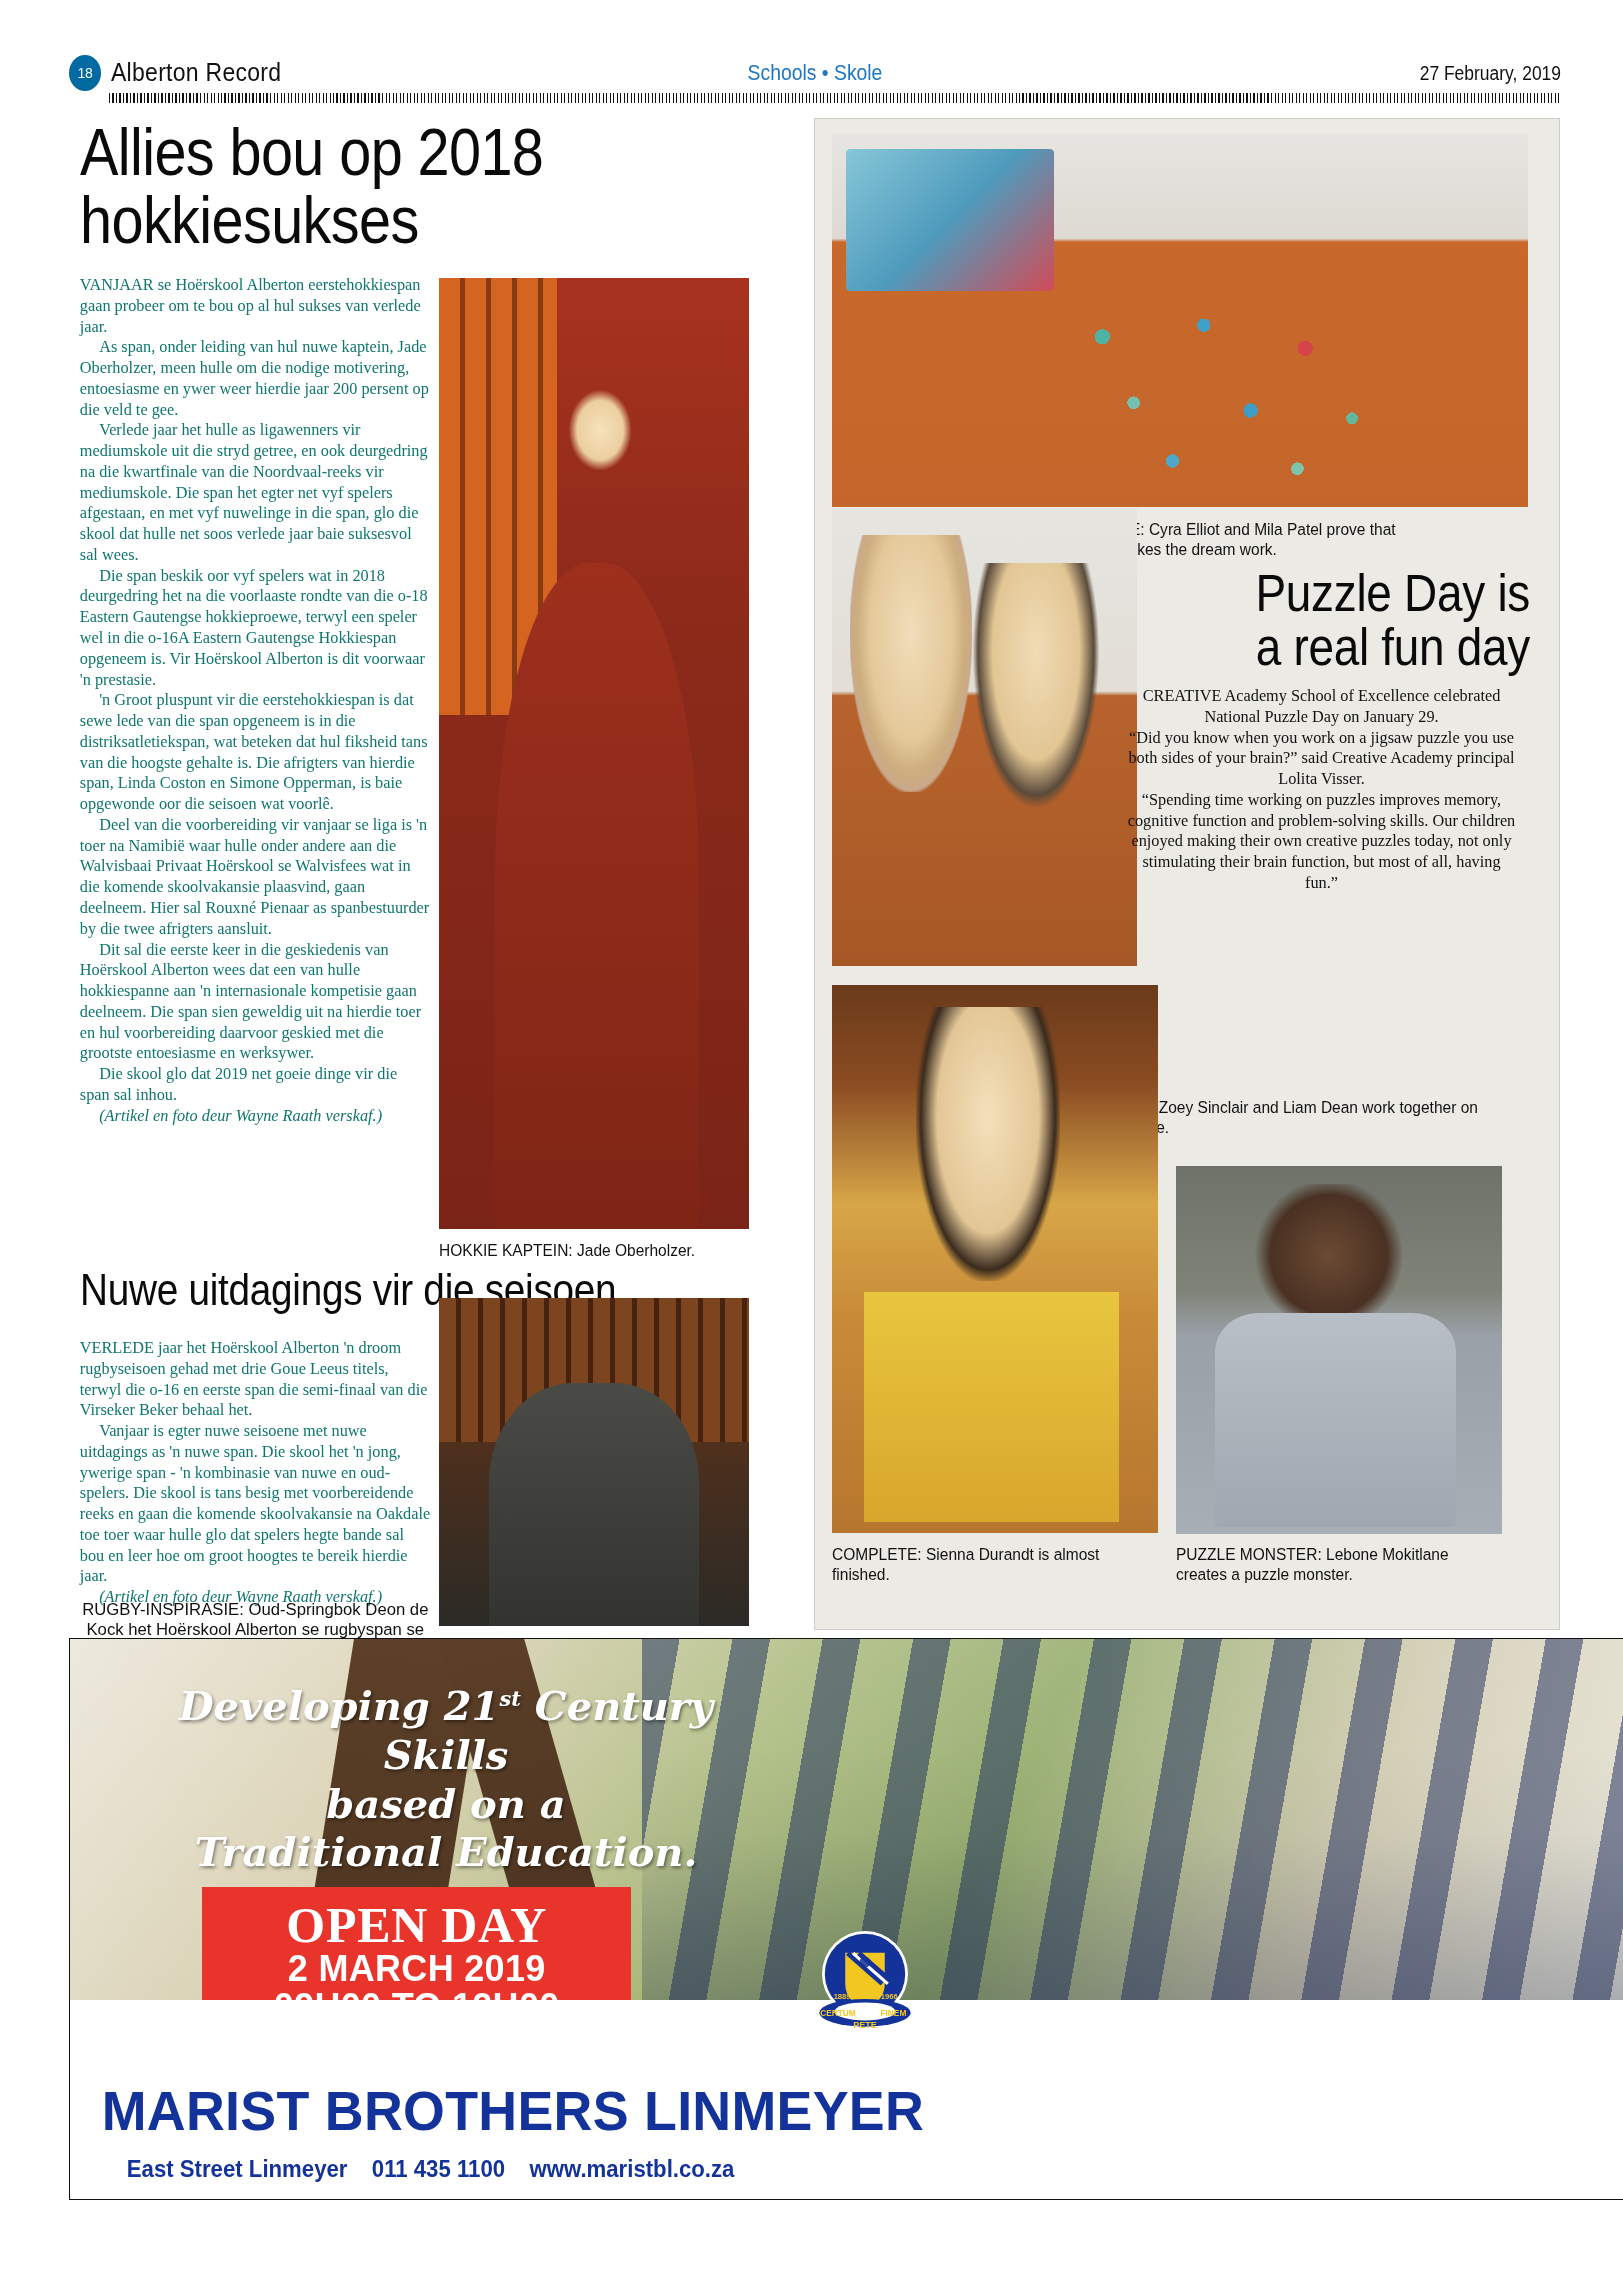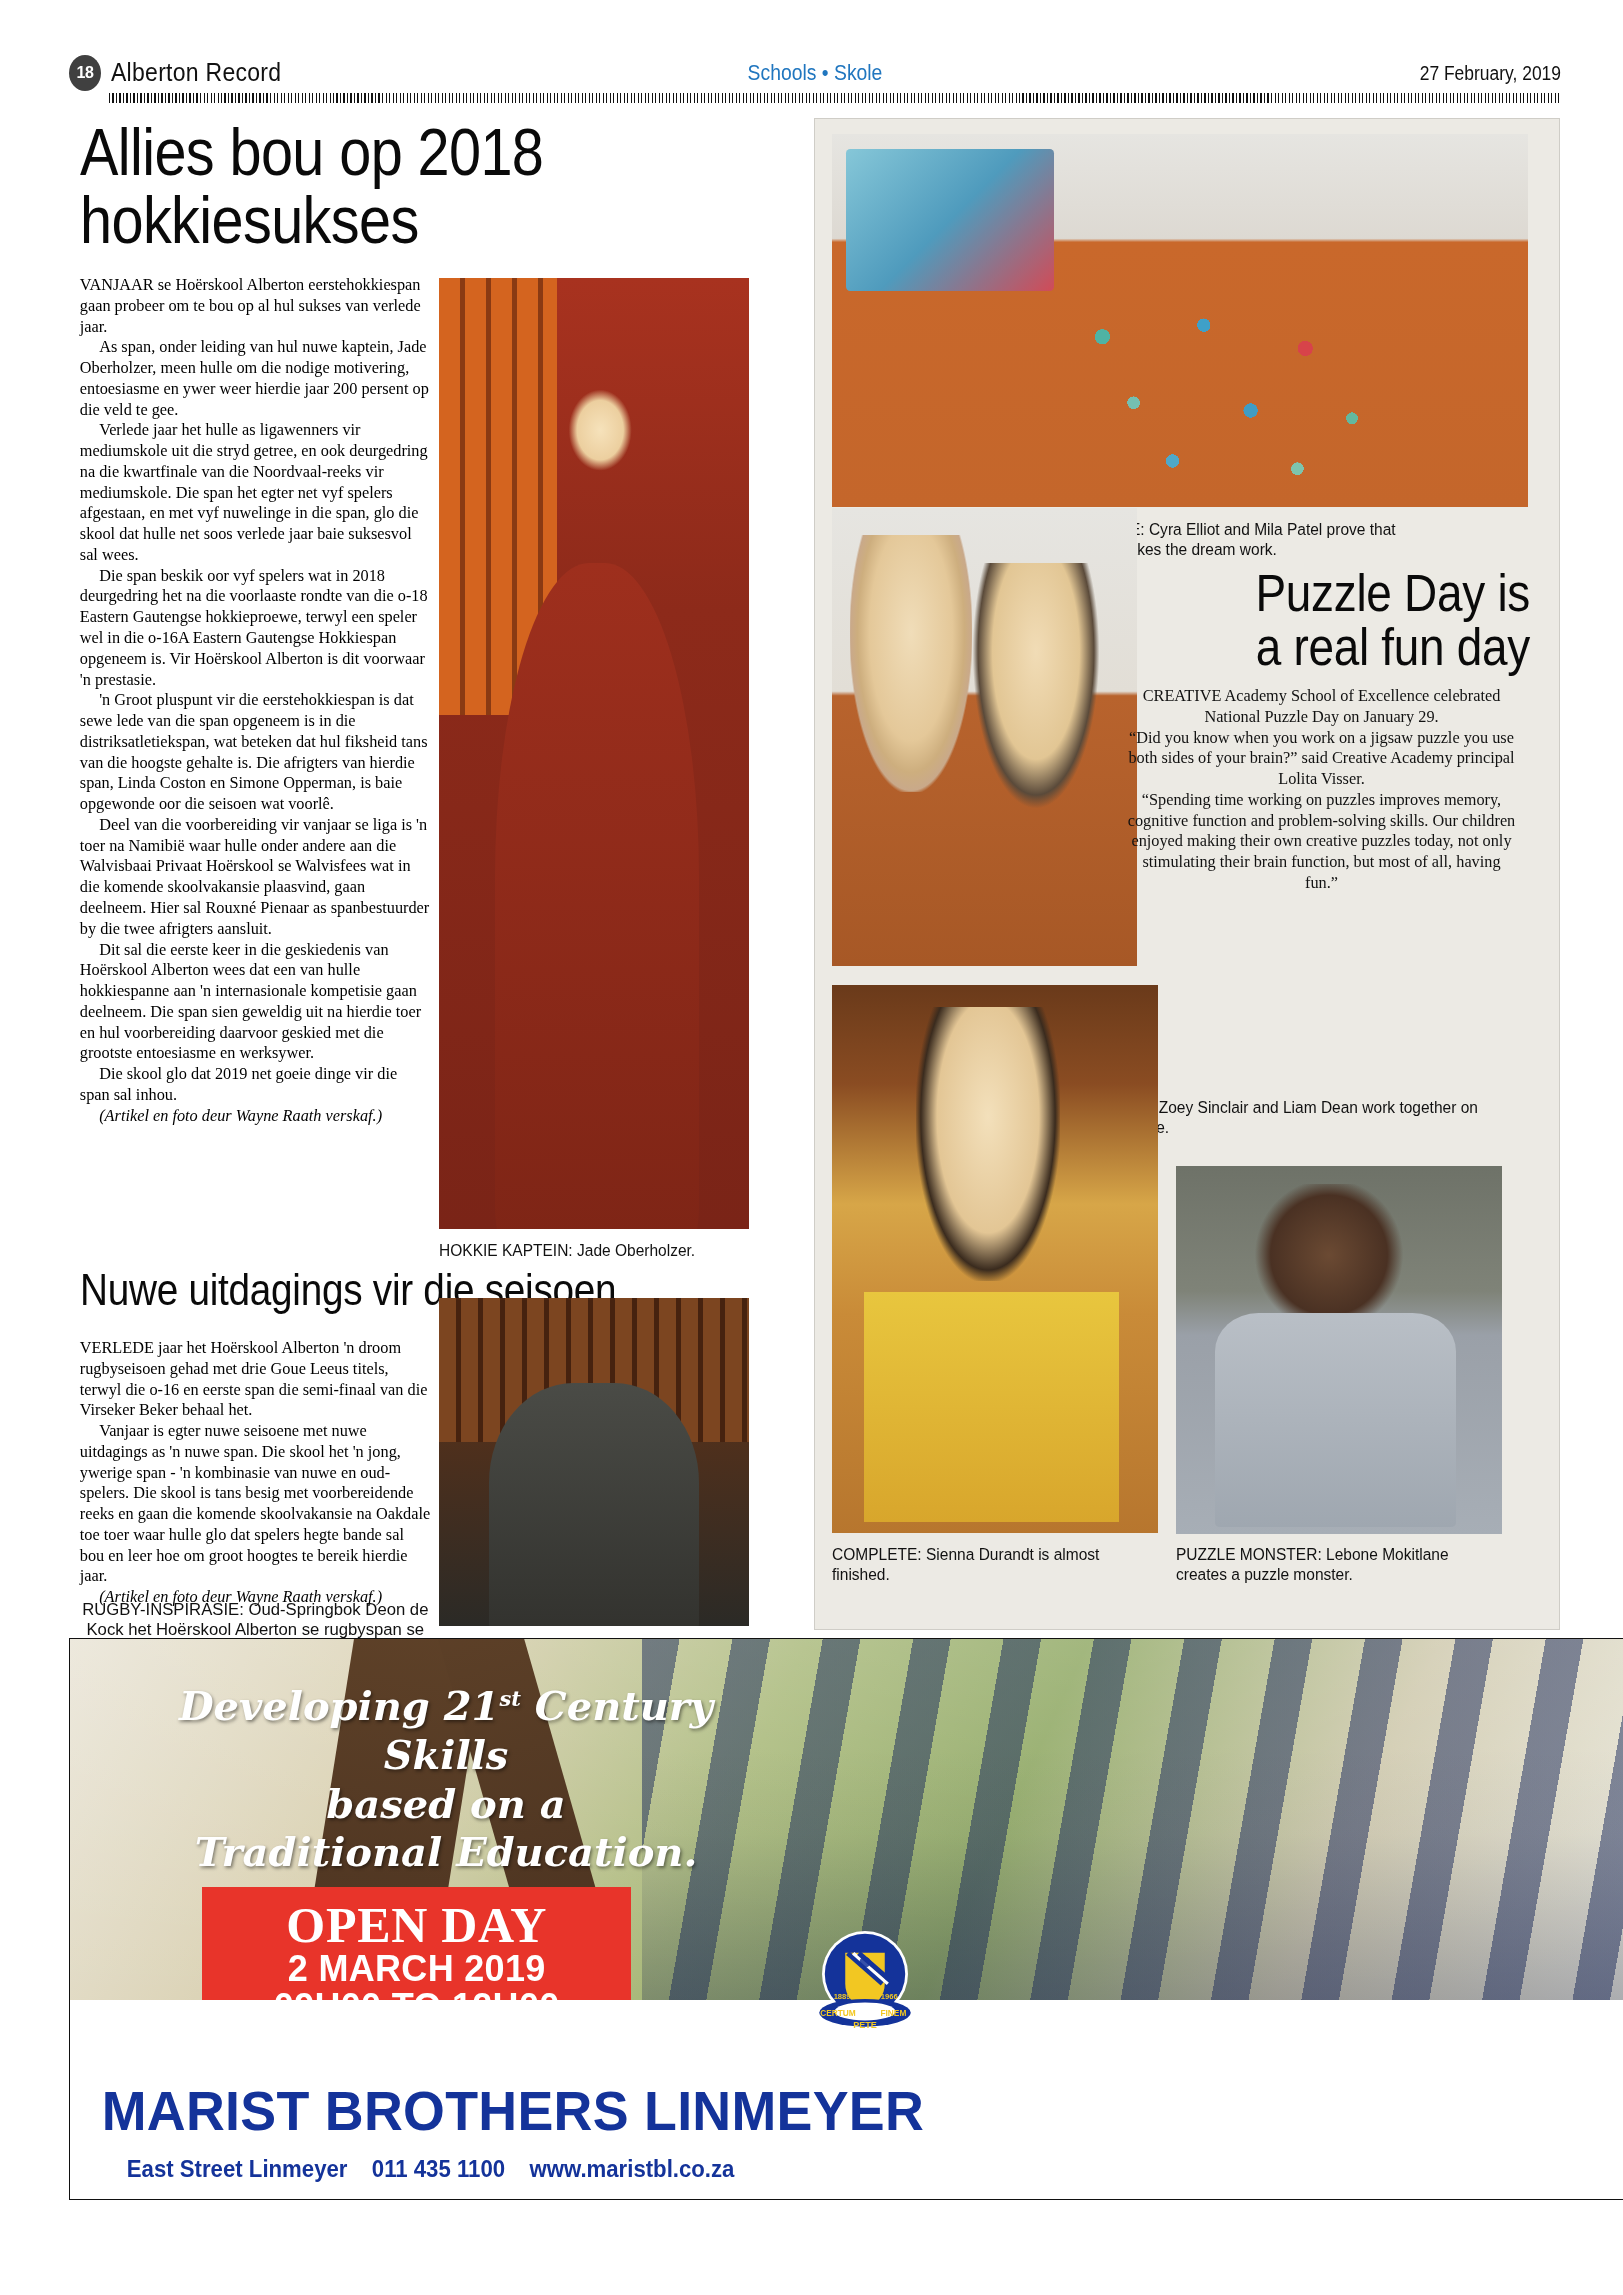--- a/index.html
+++ b/index.html
@@ -23,25 +23,25 @@
     width: 1492px;
     height: 42px;
   }
   .folio-badge {
     position: absolute;
     left: 0;
     top: 1.4px;
     width: 32px;
     height: 36px;
     border-radius: 50%;
-    background: #404040;
+    background: #0369a1;
     color: #ffffff;
     font-family: "Liberation Sans", sans-serif;
-    font-size: 16px;
-    font-weight: bold;
+    font-size: 14px;
+    font-weight: normal;
     display: flex;
     align-items: center;
     justify-content: center;
     letter-spacing: -0.3px;
   }
   .masthead-title {
     position: absolute;
     left: 42px;
     top: 4.2px;
     font-family: "Liberation Sans Narrow", "Liberation Sans", sans-serif;
@@ -150,21 +150,21 @@
     transform: scaleX(0.9);
     transform-origin: right top;
     margin: 0;
   }
 
   
   .body-text {
     font-family: "Liberation Serif", serif;
     font-size: 16.3px;
     line-height: 1.275;
-    color: #000000;
+    color: #0f766e;
     text-align: left;
   }
   .body-text p { margin: 0; text-indent: 19.4px; }
   .body-text p.first { text-indent: 0; }
   .body-text p.credit { font-style: italic; text-indent: 19.4px; }
 
   .body-text-centered {
     font-family: "Liberation Serif", serif;
     font-size: 16.3px;
     line-height: 1.275;

